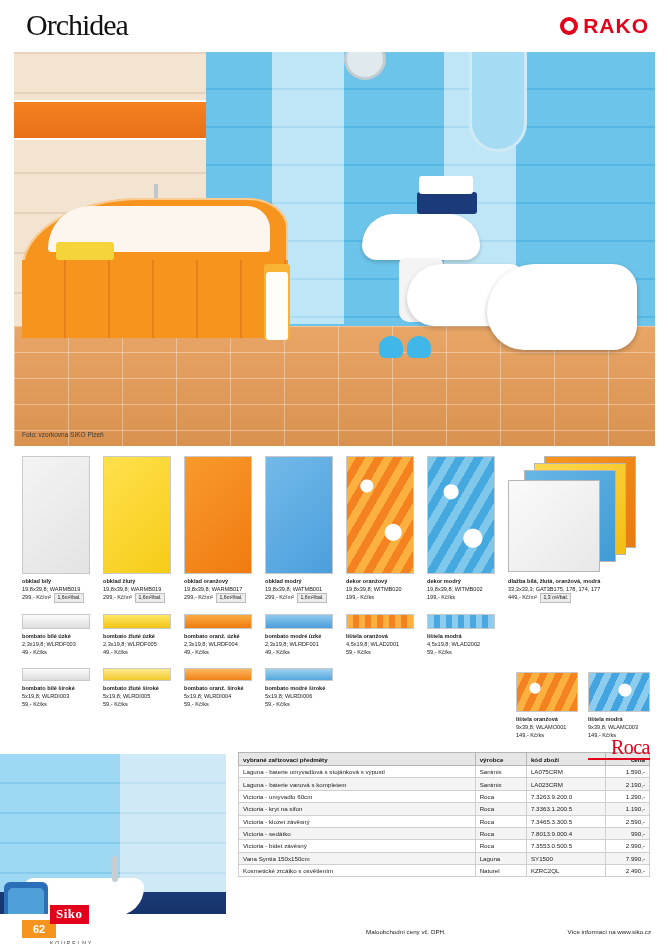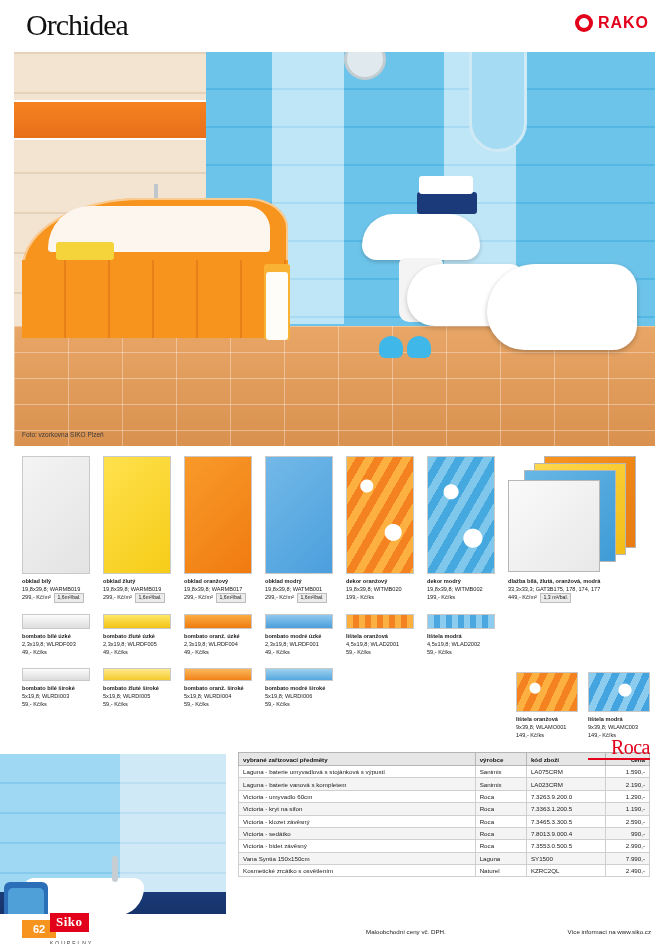--- a/index.html
+++ b/index.html
@@ -49,21 +49,21 @@
   }
   .brand-mark::after {
     content: "";
     position: absolute;
     left: 4px; top: 4px;
     width: 10px; height: 10px;
     border-radius: 50%;
     background: #fff;
   }
   .brand-text {
-    font-size: 16px;
+    font-size: 21px;
     font-weight: bold;
     color: #e2001a;
     letter-spacing: 1px;
     font-family: "Liberation Sans", sans-serif;
   }
 
   
   .hero {
     position: absolute;
     top: 14px; left: 14px;
@@ -476,21 +476,21 @@
     background: #f7941e;
     color: #fff;
     font-size: 11px;
     font-weight: bold;
     display: flex;
     align-items: center;
     justify-content: center;
   }
   .siko-logo {
     position: absolute;
-    left: 50px; bottom: 12px;
+    left: 50px; bottom: 20px;
     background: #e2001a;
     color: #fff;
     padding: 1px 6px 2px;
     font-size: 13px;
     font-weight: bold;
     font-family: "Liberation Serif", serif;
     letter-spacing: 0.5px;
   }
   .siko-sub {
     position: absolute;

